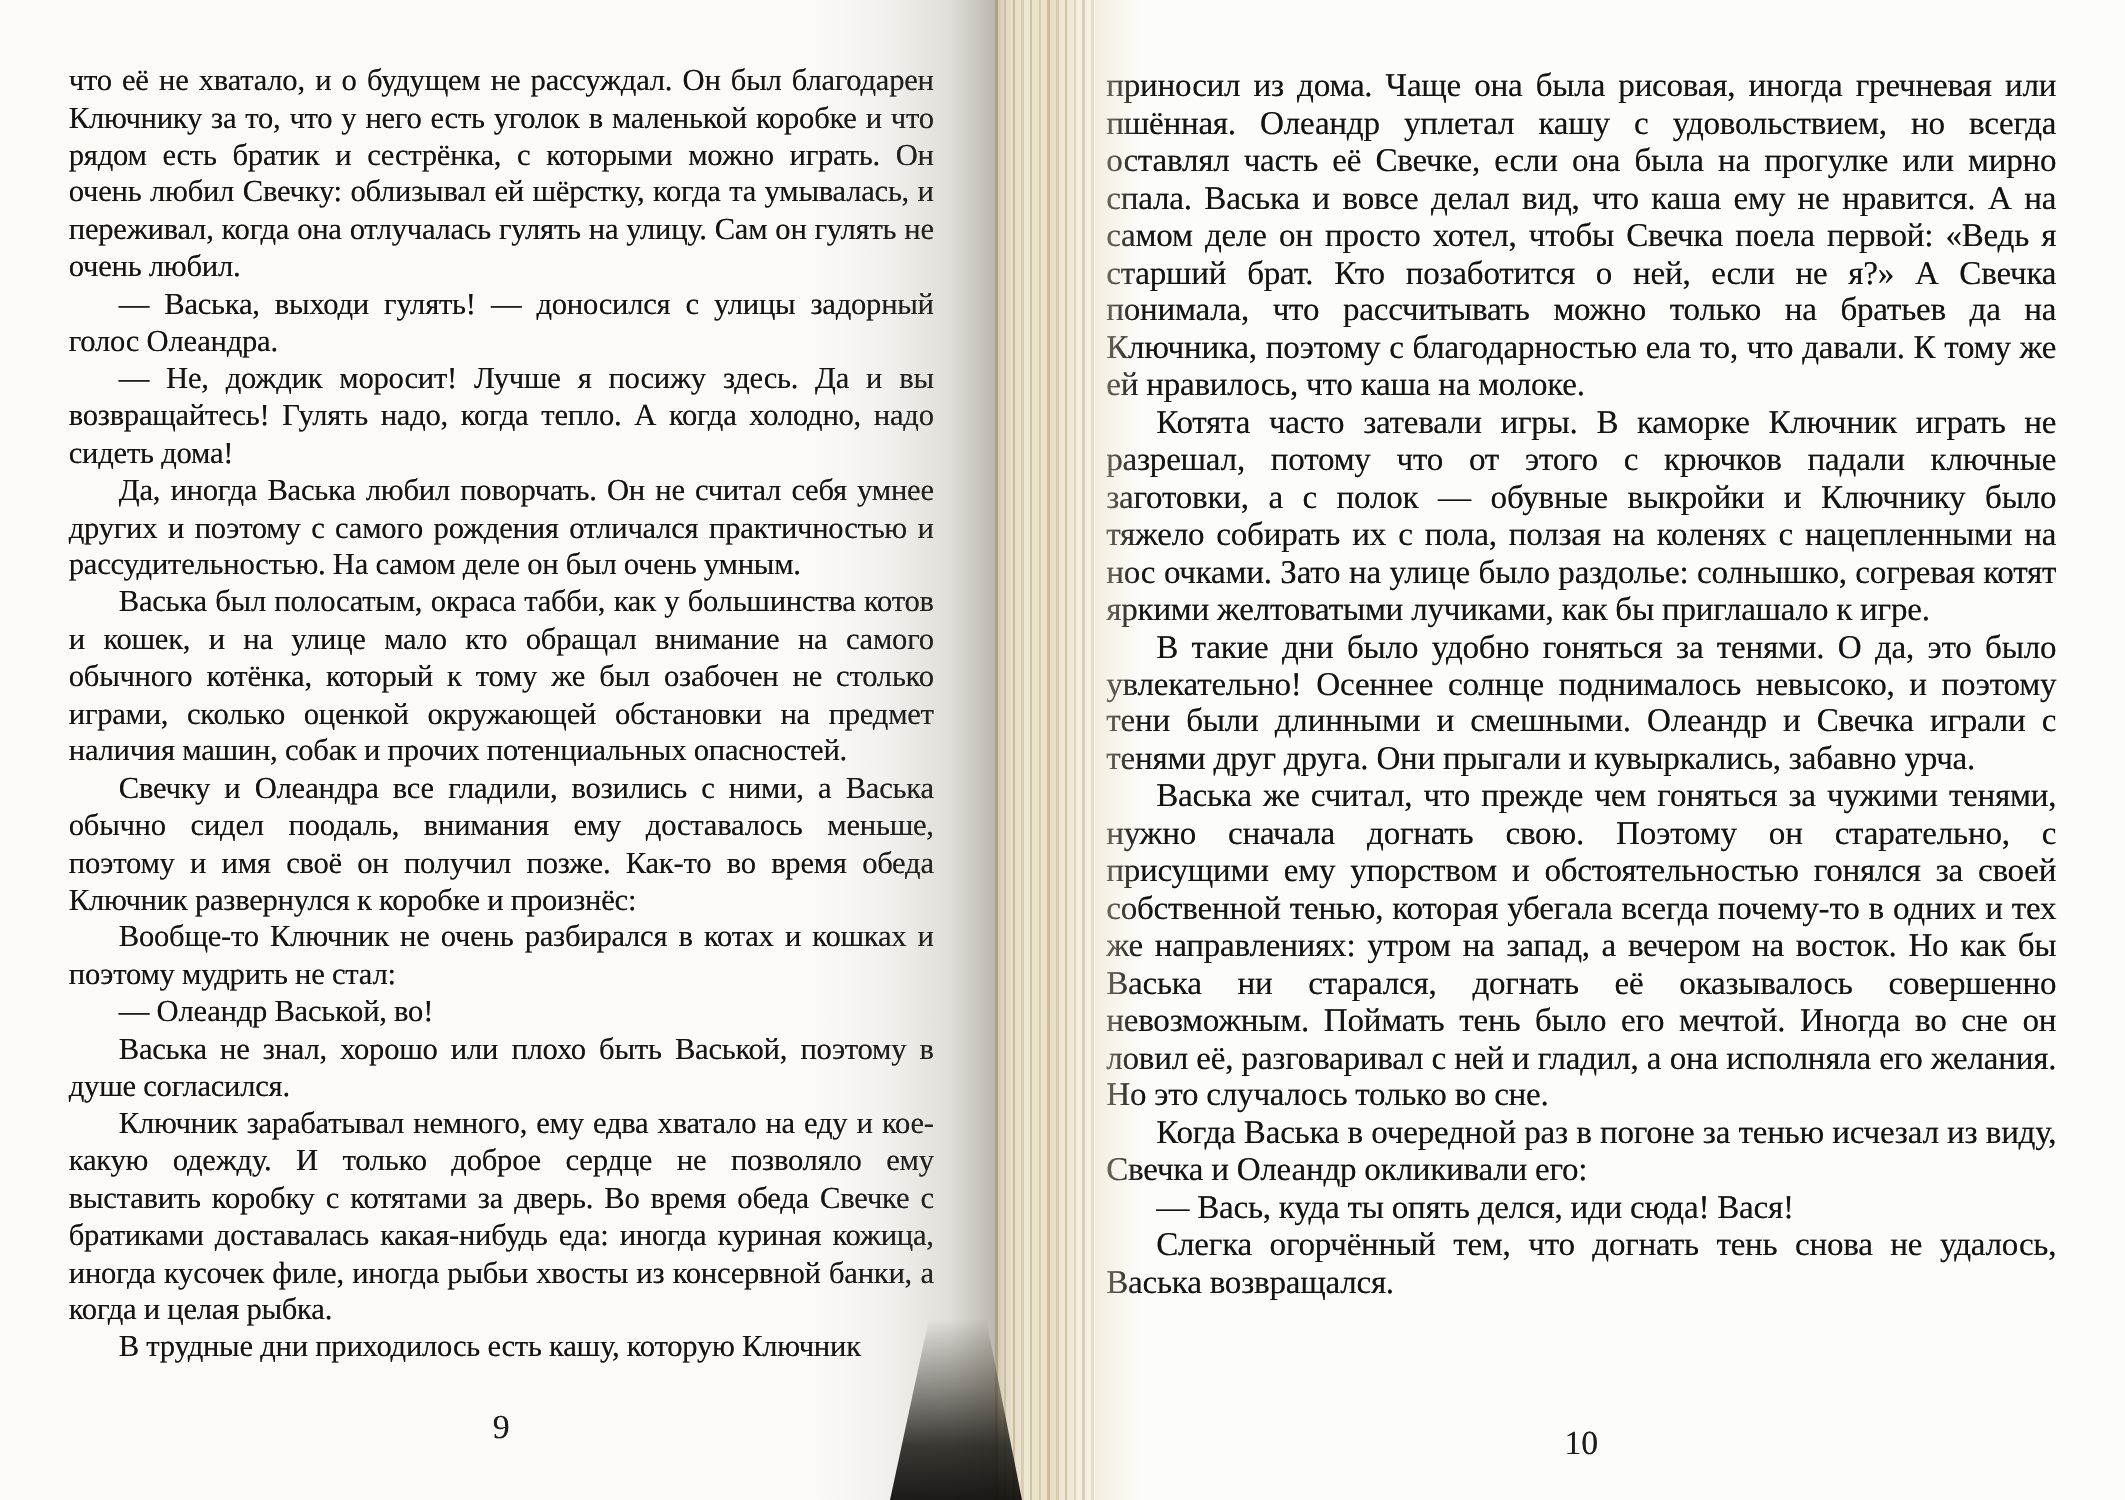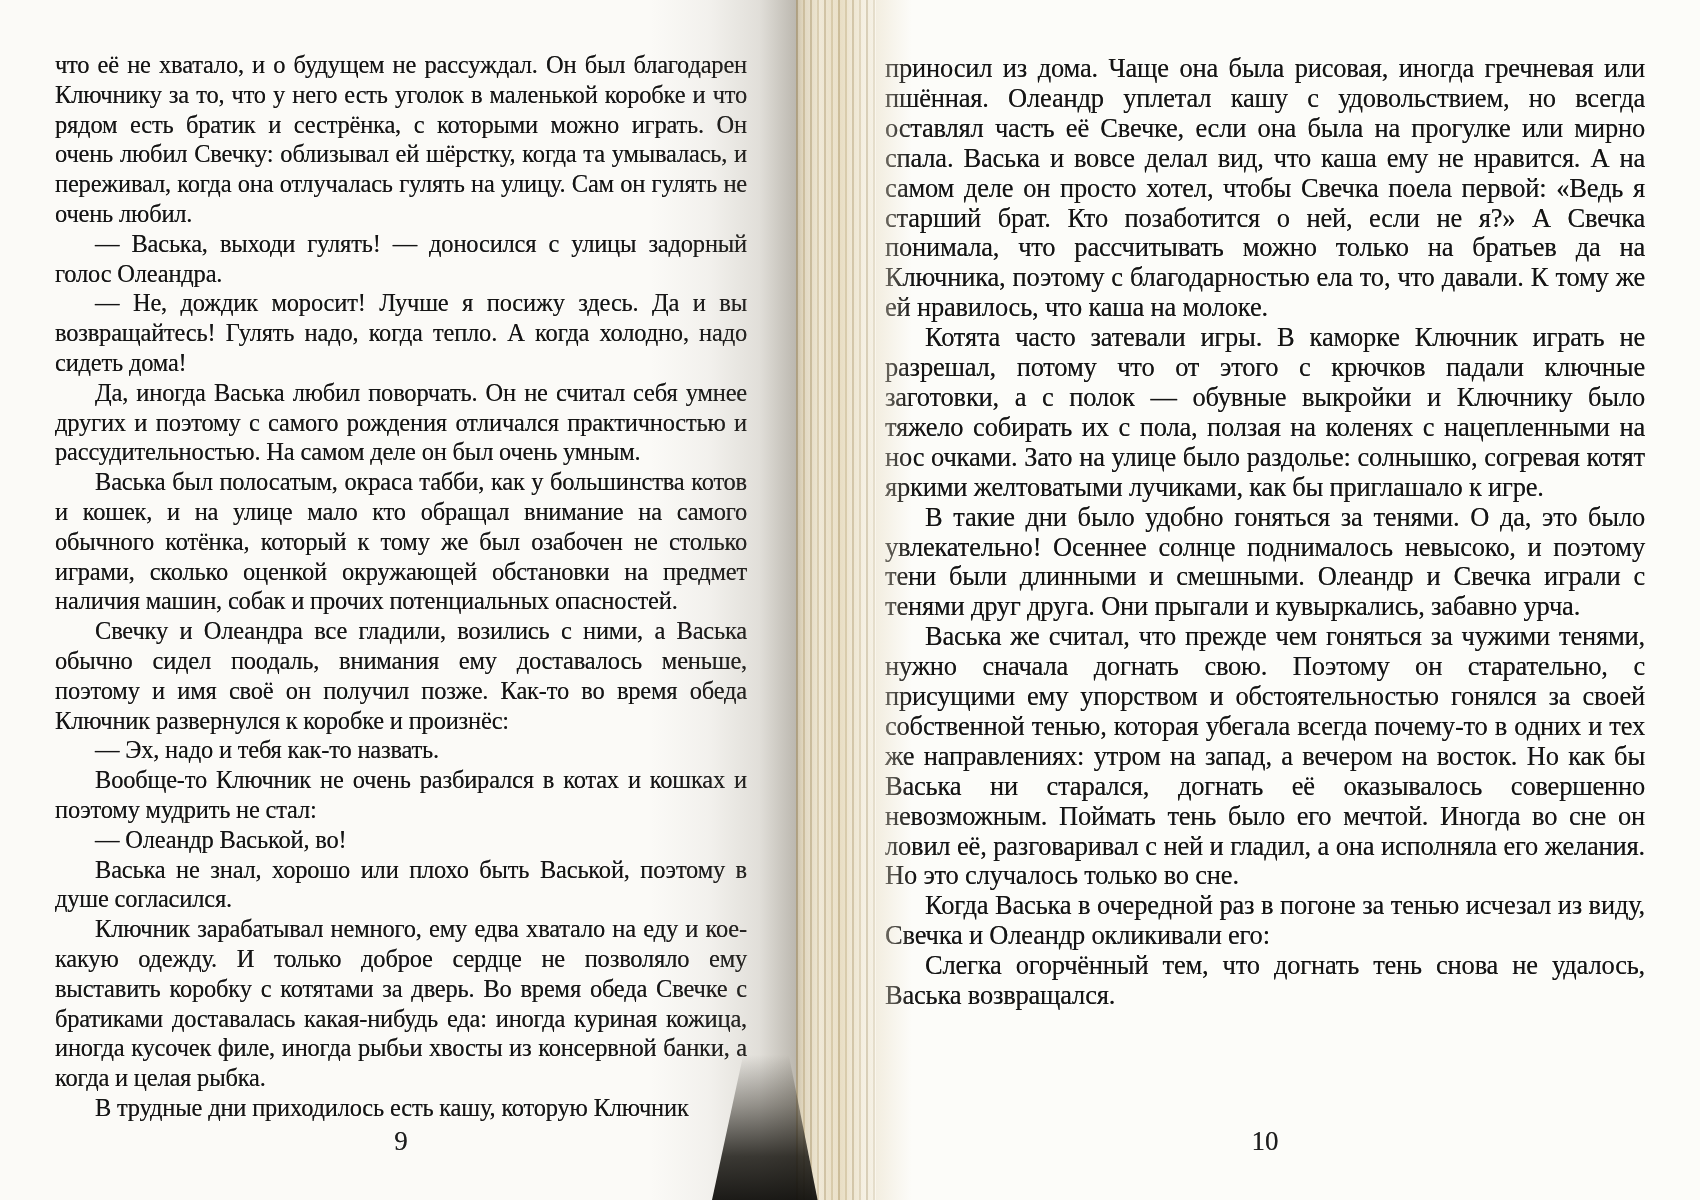--- a/index.html
+++ b/index.html
@@ -37,21 +37,21 @@
   }
 
   .page-number{
     position:absolute;top:1126px;
     text-align:center;
     font-size:27px;color:#1d1d1d;
     z-index:2;
     text-shadow:0 0 .5px rgba(20,20,20,.6);
   }
   .page-number.left{left:55px;width:692px;}
-  .page-number.right{left:885px;width:760px;}
+  .page-number.right{left:885px;width:760px;margin-top:13px;}
 
   
   .overlay{position:absolute;top:0;height:1200px;pointer-events:none;z-index:3;}
   .gutter-shade{
     left:650px;width:146px;
     background:linear-gradient(90deg,
       rgba(140,132,118,0) 0%,
       rgba(140,132,118,.08) 40%,
       rgba(120,112,96,.20) 75%,
       rgba(100,92,76,.42) 100%);
@@ -90,34 +90,34 @@
   <div class="page page-left"></div>
   <div class="page page-right"></div>
 
   <div class="text-col col-left">
       <p class="">что её не хватало, и о будущем не рассуждал. Он был благодарен Ключнику за то, что у него есть уголок в маленькой коробке и что рядом есть братик и сестрёнка, с которыми можно играть. Он очень любил Свечку: облизывал ей шёрстку, когда та умывалась, и переживал, когда она отлучалась гулять на улицу. Сам он гулять не очень любил.</p>
       <p class="indent">— Васька, выходи гулять! — доносился с улицы задорный голос Олеандра.</p>
       <p class="indent">— Не, дождик моросит! Лучше я посижу здесь. Да и вы возвращайтесь! Гулять надо, когда тепло. А когда холодно, надо сидеть дома!</p>
       <p class="indent">Да, иногда Васька любил поворчать. Он не считал себя умнее других и поэтому с самого рождения отличался практичностью и рассудительностью. На самом деле он был очень умным.</p>
       <p class="indent">Васька был полосатым, окраса табби, как у большинства котов и кошек, и на улице мало кто обращал внимание на самого обычного котёнка, который к тому же был озабочен не столько играми, сколько оценкой окружающей обстановки на предмет наличия машин, собак и прочих потенциальных опасностей.</p>
       <p class="indent">Свечку и Олеандра все гладили, возились с ними, а Васька обычно сидел поодаль, внимания ему доставалось меньше, поэтому и имя своё он получил позже. Как-то во время обеда Ключник развернулся к коробке и произнёс:</p>
-      <p class="indent">— Эх, надо и тебя как-то назвать.</p>
       <p class="indent">Вообще-то Ключник не очень разбирался в котах и кошках и поэтому мудрить не стал:</p>
       <p class="indent">— Олеандр Васькой, во!</p>
       <p class="indent">Васька не знал, хорошо или плохо быть Васькой, поэтому в душе согласился.</p>
       <p class="indent">Ключник зарабатывал немного, ему едва хватало на еду и кое-какую одежду. И только доброе сердце не позволяло ему выставить коробку с котятами за дверь. Во время обеда Свечке с братиками доставалась какая-нибудь еда: иногда куриная кожица, иногда кусочек филе, иногда рыбьи хвосты из консервной банки, а когда и целая рыбка.</p>
       <p class="indent">В трудные дни приходилось есть кашу, которую Ключник</p>
     </div>
 
   <div class="text-col col-right">
       <p class="">приносил из дома. Чаще она была рисовая, иногда гречневая или пшённая. Олеандр уплетал кашу с удовольствием, но всегда оставлял часть её Свечке, если она была на прогулке или мирно спала. Васька и вовсе делал вид, что каша ему не нравится. А на самом деле он просто хотел, чтобы Свечка поела первой: «Ведь я старший брат. Кто позаботится о ней, если не я?» А Свечка понимала, что рассчитывать можно только на братьев да на Ключника, поэтому с благодарностью ела то, что давали. К тому же ей нравилось, что каша на молоке.</p>
       <p class="indent">Котята часто затевали игры. В каморке Ключник играть не разрешал, потому что от этого с крючков падали ключные заготовки, а с полок — обувные выкройки и Ключнику было тяжело собирать их с пола, ползая на коленях с нацепленными на нос очками. Зато на улице было раздолье: солнышко, согревая котят яркими желтоватыми лучиками, как бы приглашало к игре.</p>
       <p class="indent">В такие дни было удобно гоняться за тенями. О да, это было увлекательно! Осеннее солнце поднималось невысоко, и поэтому тени были длинными и смешными. Олеандр и Свечка играли с тенями друг друга. Они прыгали и кувыркались, забавно урча.</p>
       <p class="indent">Васька же считал, что прежде чем гоняться за чужими тенями, нужно сначала догнать свою. Поэтому он старательно, с присущими ему упорством и обстоятельностью гонялся за своей собственной тенью, которая убегала всегда почему-то в одних и тех же направлениях: утром на запад, а вечером на восток. Но как бы Васька ни старался, догнать её оказывалось совершенно невозможным. Поймать тень было его мечтой. Иногда во сне он ловил её, разговаривал с ней и гладил, а она исполняла его желания. Но это случалось только во сне.</p>
       <p class="indent">Когда Васька в очередной раз в погоне за тенью исчезал из виду, Свечка и Олеандр окликивали его:</p>
+      <p class="indent">— Вась, куда ты опять делся, иди сюда! Вася!</p>
       <p class="indent">Слегка огорчённый тем, что догнать тень снова не удалось, Васька возвращался.</p>
     </div>
 
   <div class="page-number left">9</div>
 
   <div class="page-number right">10</div>
 
   <div class="overlay gutter-shade"></div>
   <div class="overlay page-curl"></div>
   <div class="overlay gutter-fade-right"></div>

